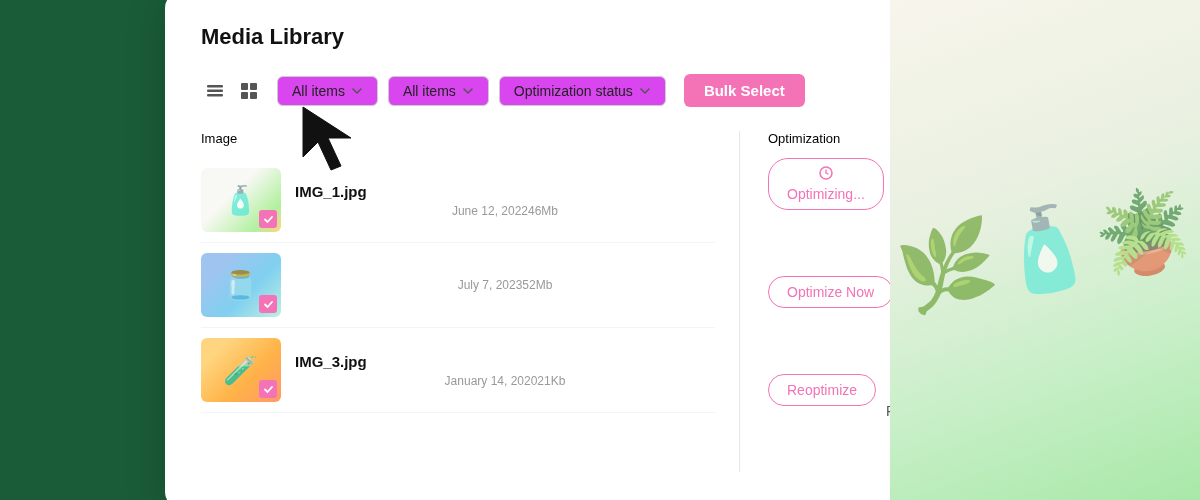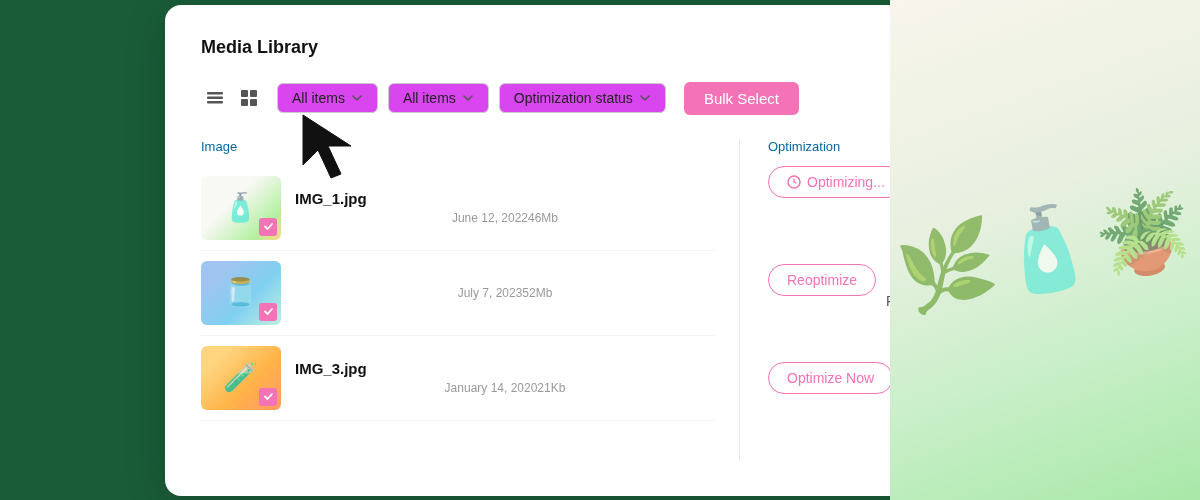--- a/index.html
+++ b/index.html
@@ -16,21 +16,21 @@
     .modal {
       background: #fff;
       border-radius: 16px;
       padding: 32px 36px 36px 36px;
       width: 870px;
       min-height: 430px;
       box-shadow: 0 8px 40px rgba(0,0,0,0.18);
       position: relative;
     }
     .modal-title {
-      font-size: 18px;
+      font-size: 22px;
       font-weight: 700;
       color: #111;
       margin-bottom: 24px;
     }
     .toolbar {
       display: flex;
       align-items: center;
       gap: 10px;
       margin-bottom: 24px;
       position: relative;
@@ -64,41 +64,41 @@
       white-space: nowrap;
     }
     .dropdown-btn svg { color: #555; }
     .bulk-select-btn {
       background: #f472b6;
       color: #fff;
       border: none;
       border-radius: 6px;
       padding: 8px 20px;
       font-size: 15px;
-      font-weight: 400;
+      font-weight: 700;
       cursor: pointer;
       margin-left: 8px;
       position: relative;
     }
     .content-area {
       display: flex;
       gap: 0;
     }
     .left-panel {
       flex: 1;
       padding-right: 24px;
     }
     .right-panel {
       width: 260px;
       border-left: 1px solid #e5e7eb;
       padding-left: 28px;
     }
     .col-header {
       font-size: 13px;
-      color: #0369a1;
+      color: #000000;
       font-weight: 500;
       margin-bottom: 12px;
     }
     .image-row {
       display: flex;
       align-items: center;
       padding: 10px 0;
       border-bottom: 1px solid #f3f4f6;
       gap: 14px;
     }
@@ -146,20 +146,21 @@
       gap: 6px;
       border: 1.5px solid #f472b6;
       border-radius: 20px;
       padding: 7px 18px;
       font-size: 14px;
       color: #f472b6;
       background: #fff;
       cursor: pointer;
       margin-bottom: 42px;
       font-weight: 500;
+      flex-direction: column;
     }
     .restore-link {
       font-size: 14px;
       color: #555;
       cursor: pointer;
       margin-left: 10px;
     }
     .opt-row {
       display: flex;
       align-items: center;
@@ -319,29 +320,29 @@
           <svg width="14" height="14" viewBox="0 0 14 14">
             <circle cx="7" cy="7" r="6" stroke="#f472b6" stroke-width="1.5" fill="none"></circle>
             <path d="M7 4v3l2 1" stroke="#f472b6" stroke-width="1.3" fill="none" stroke-linecap="round"></path>
           </svg>
           <span>Optimizing...</span>
         </button>
       </div>
 
       <div class="opt-row">
         <button class="opt-btn">
+          <span>Optimize Now</span>
+        </button>
+      </div>
+
+      <div class="opt-row">
+        <button class="opt-btn">
           <span>Reoptimize</span>
         </button>
         <span class="restore-link">Restore</span>
       </div>
-
-      <div class="opt-row">
-        <button class="opt-btn">
-          <span>Optimize Now</span>
-        </button>
-      </div>
     </div>
   </div>
 </div>
 
 <div style="position:fixed; right:0; top:0; bottom:0; width:310px; background: linear-gradient(160deg, #f8f5ec 0%, #e8f0e0 40%, #c8efc8 70%, #a8e8a8 100%); border-radius:0; overflow:hidden; display:flex; align-items:center; justify-content:center; z-index:0; pointer-events:none;">
   <div style="font-size:80px; opacity:0.6; transform:rotate(-10deg);">🌿🧴🪴</div>
 </div>
 
 </body></html>

